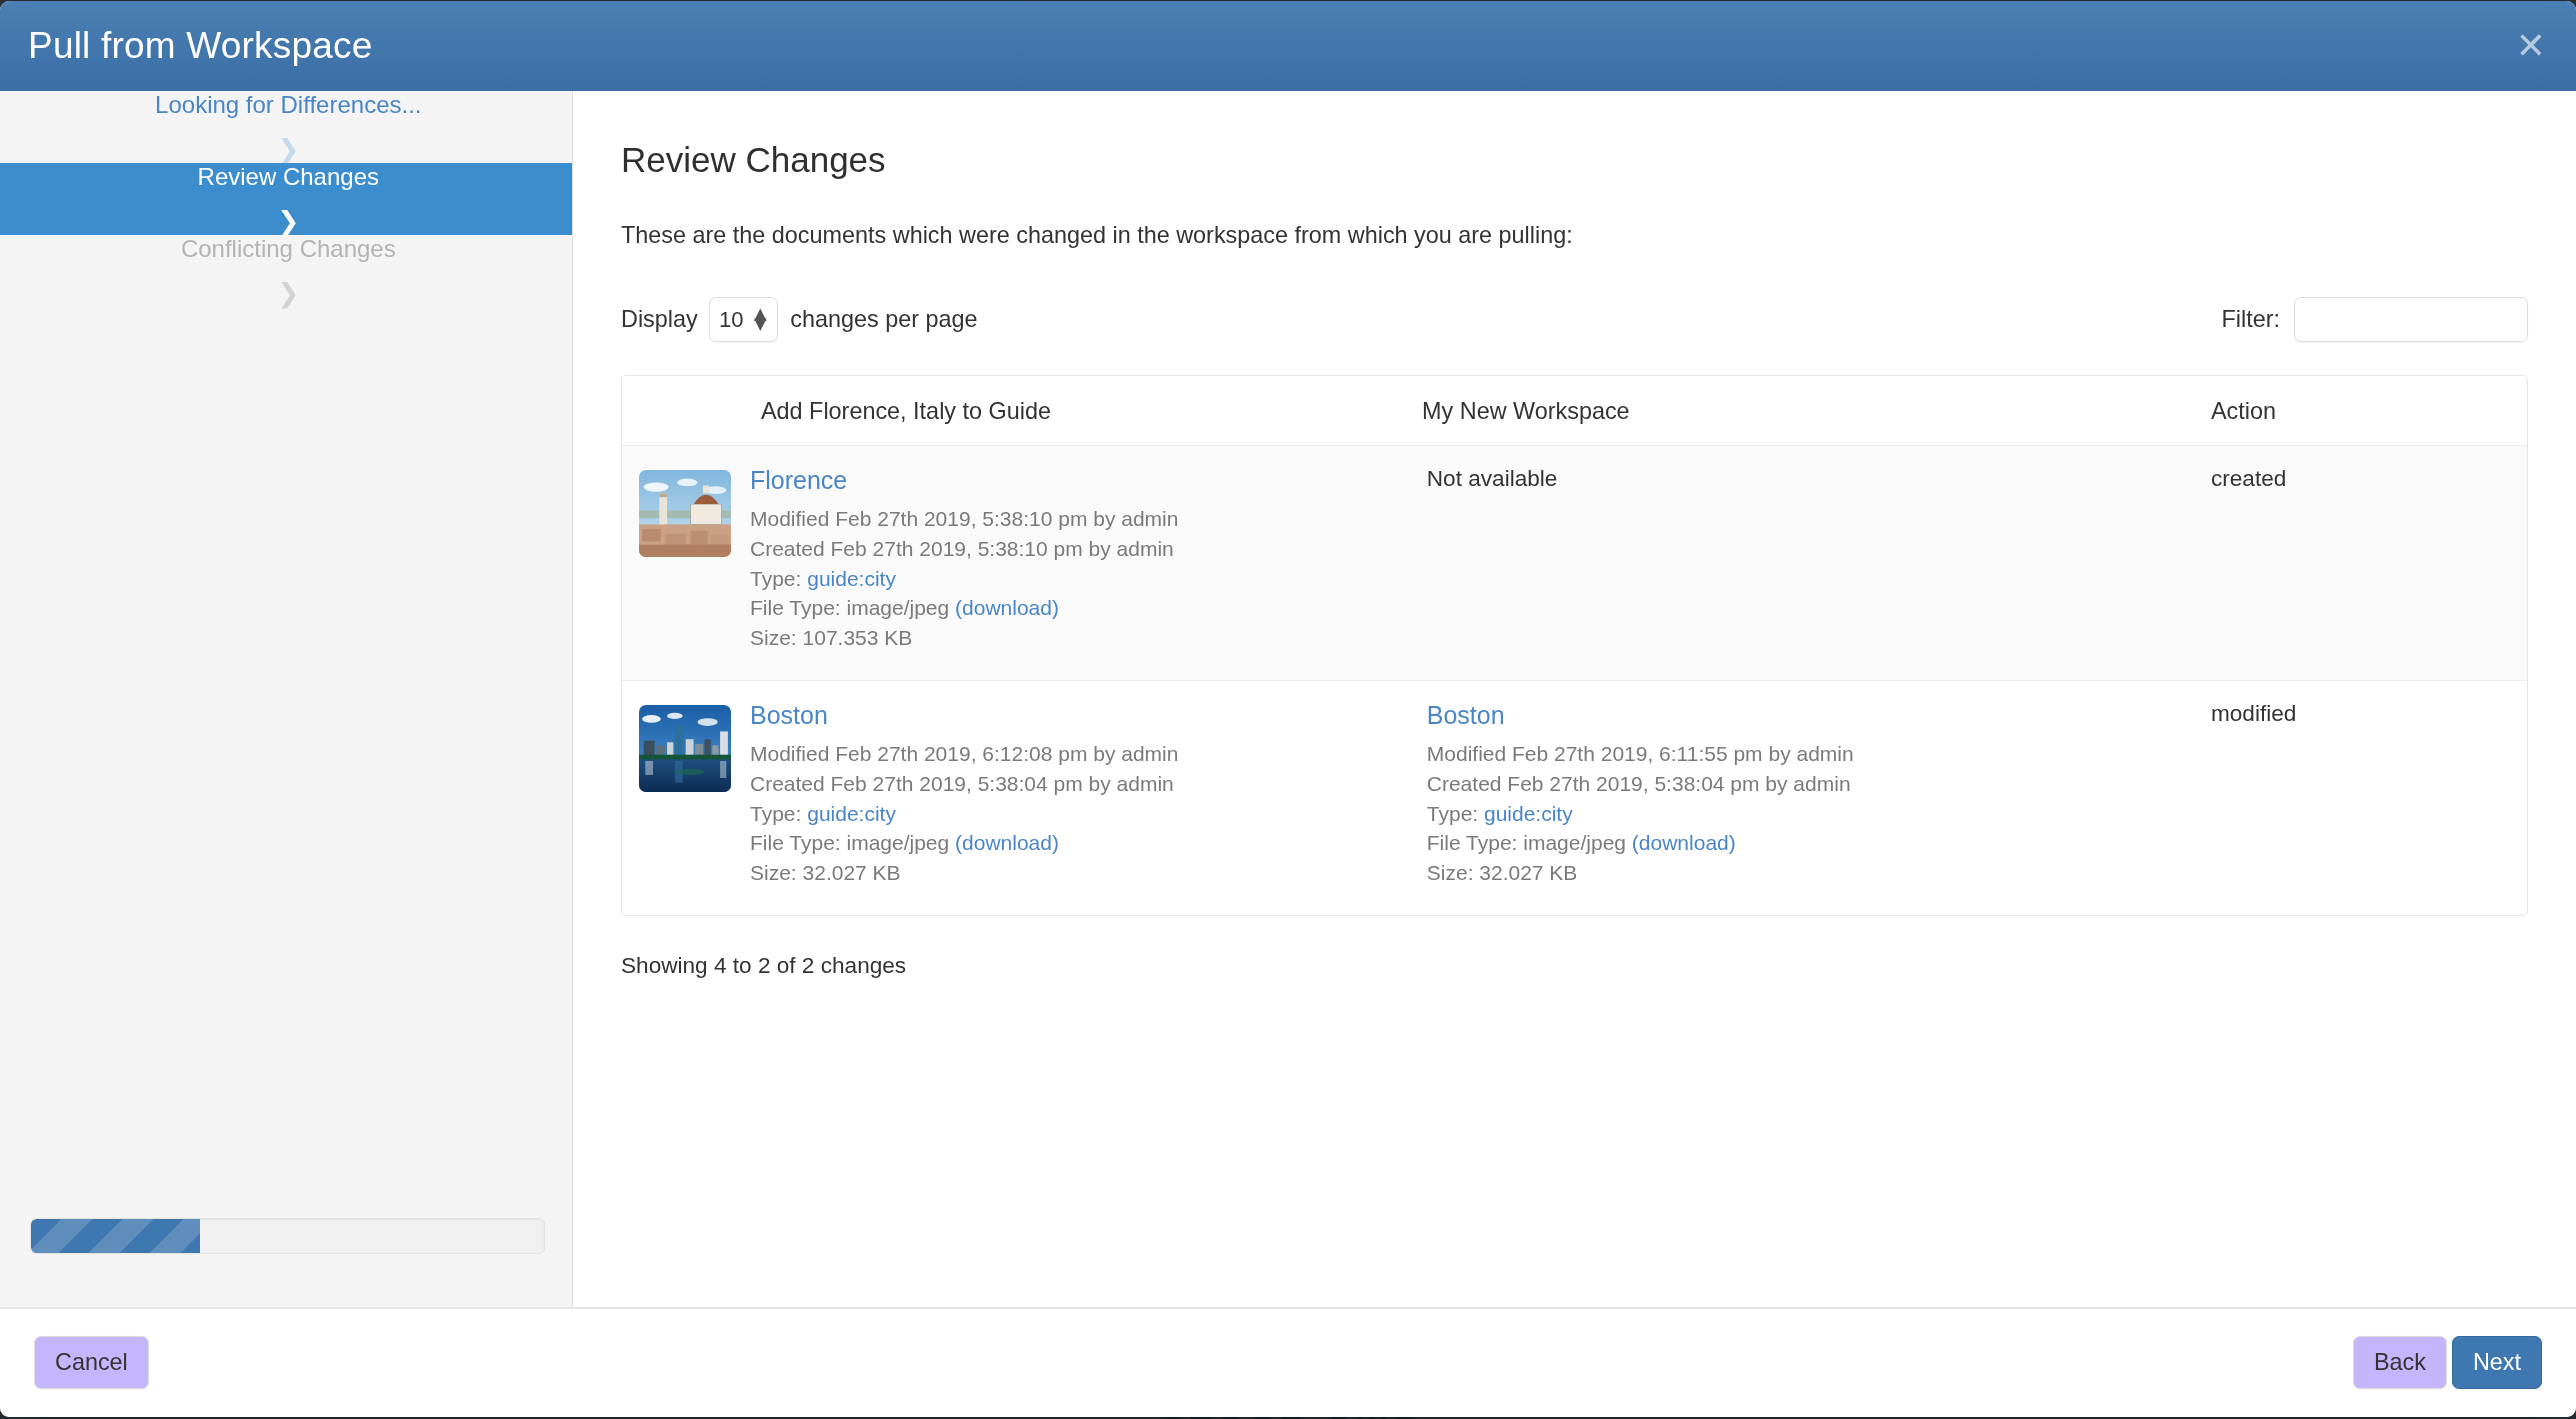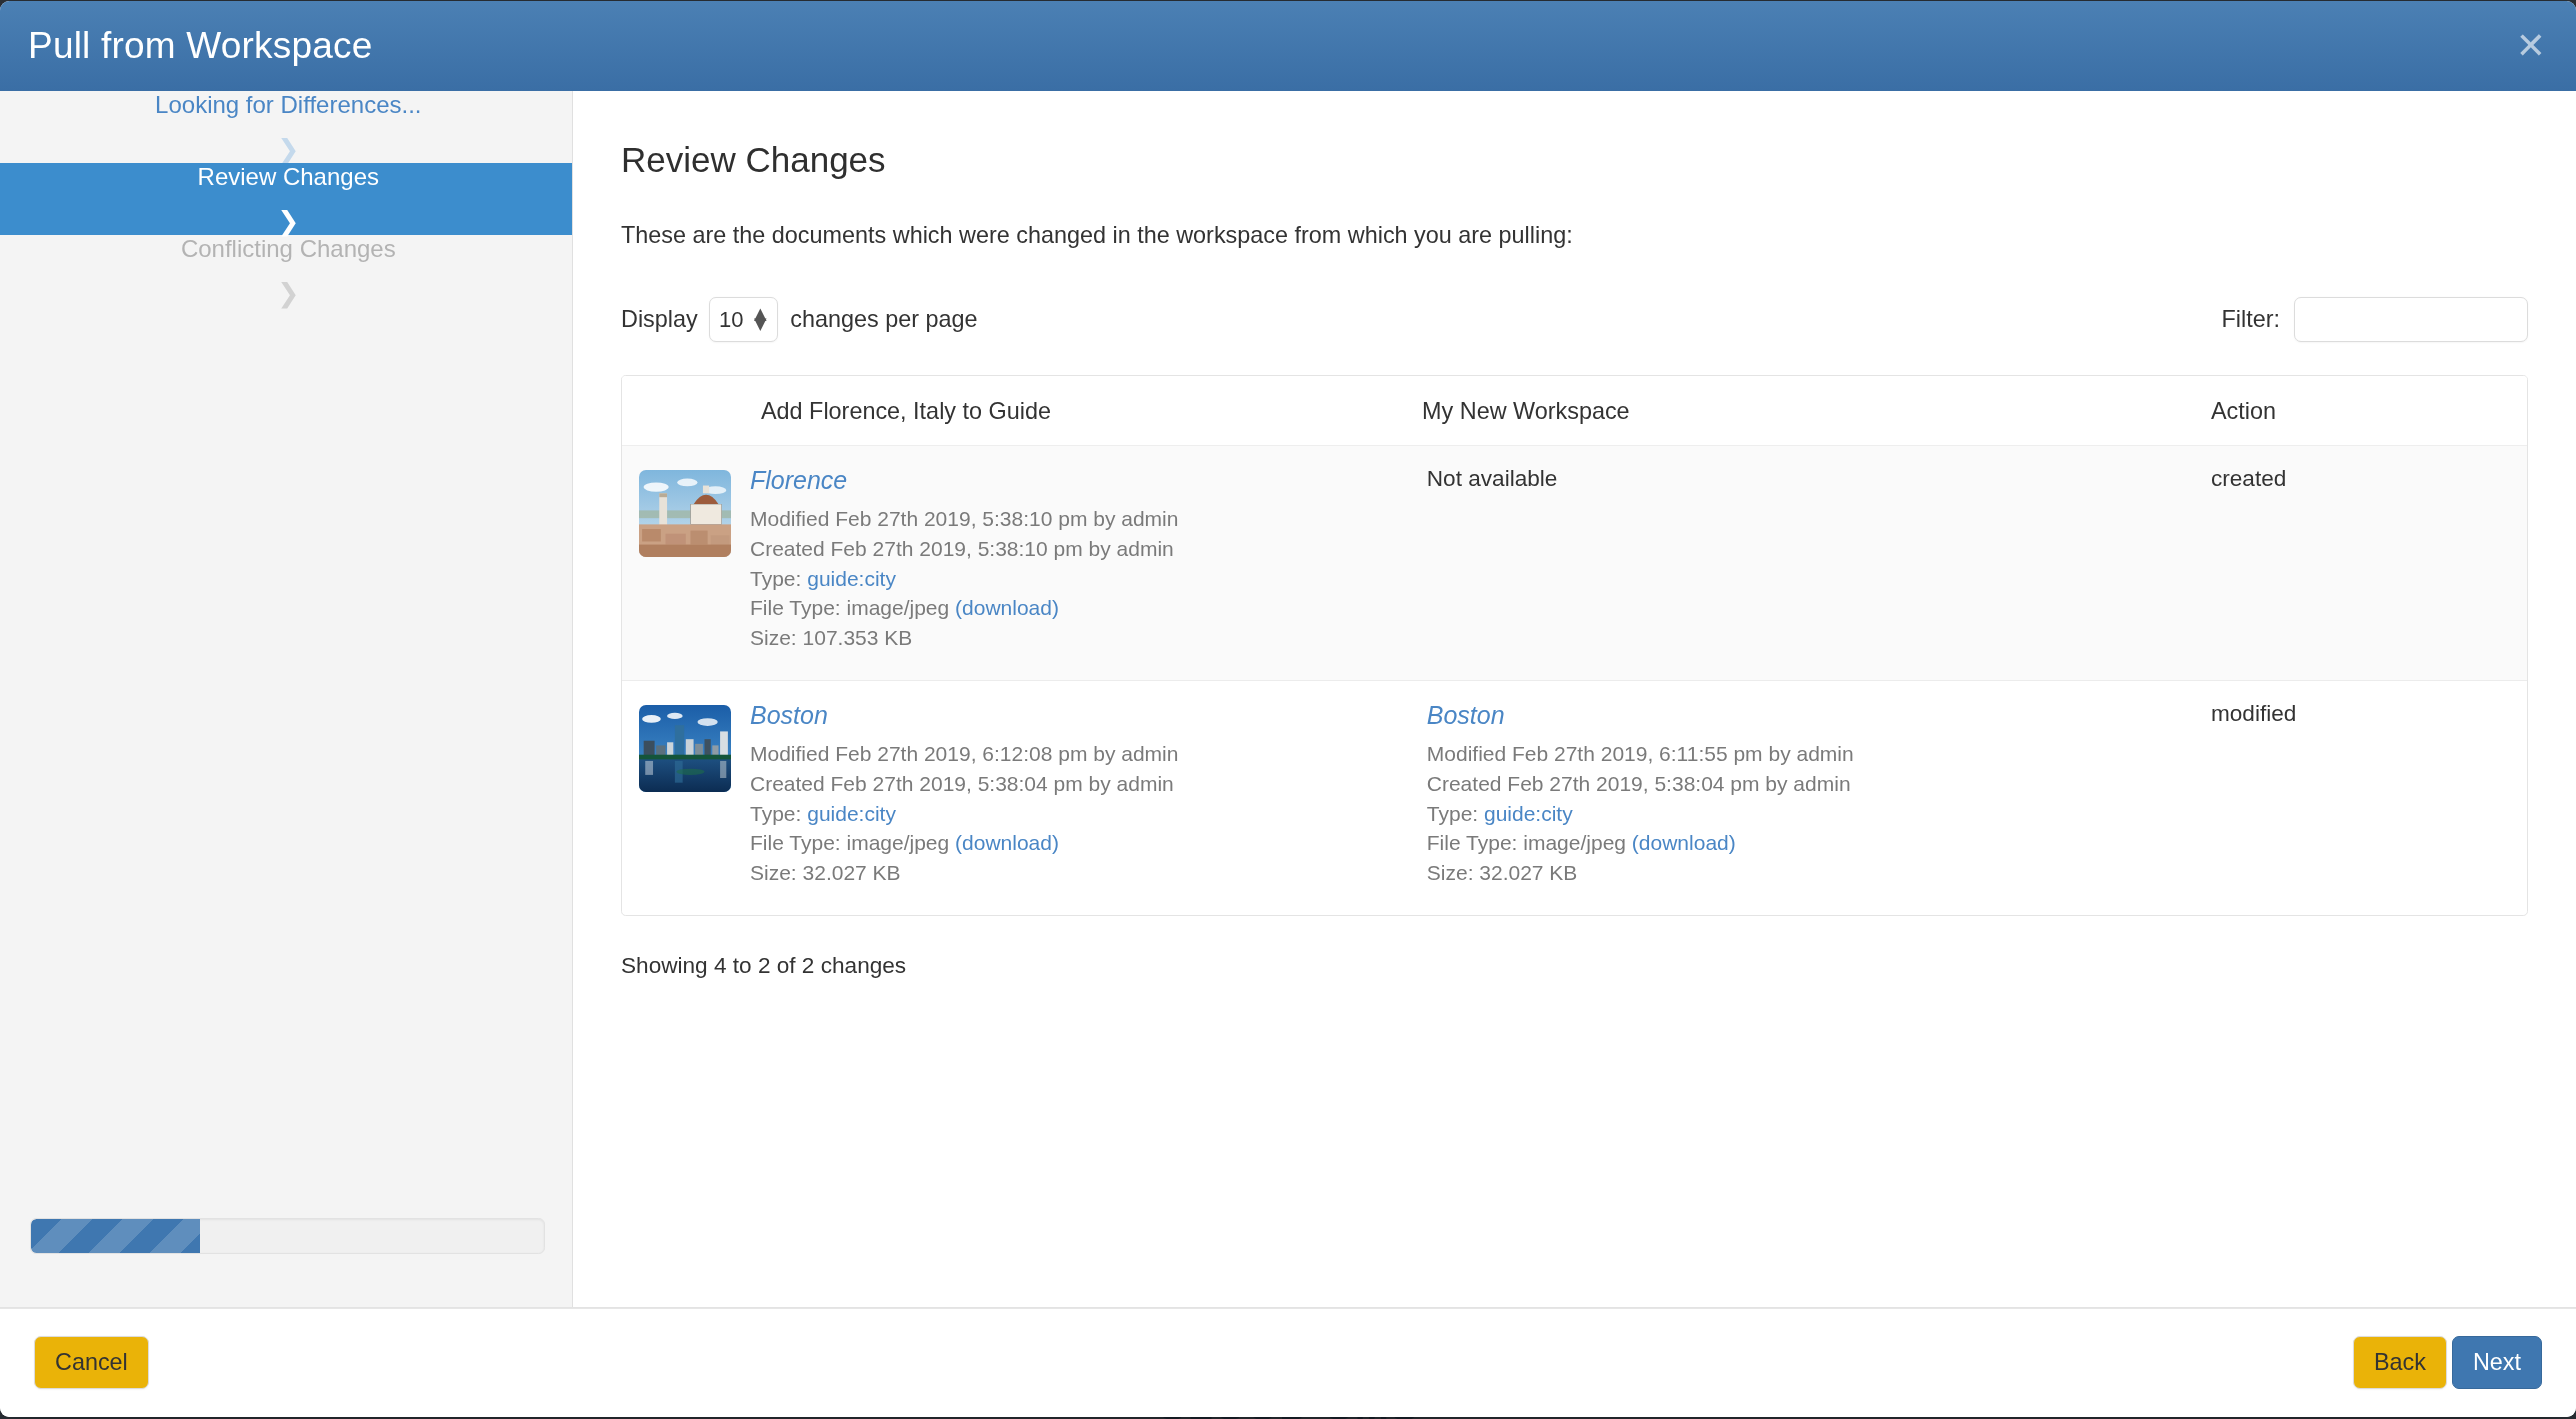--- a/index.html
+++ b/index.html
@@ -238,21 +238,20 @@
     overflow: hidden;
     margin-top: 4.7px;
   }
   .doc-info { flex: 1 1 auto; }
   .doc-title {
     font-size: 25px;
     color: #4a86c5;
     cursor: pointer;
     display: inline-block;
     margin-bottom: 9.4px;
-    font-style: italic;
   }
   .meta-line {
     font-size: 21px;
     color: #7a7a7a;
     line-height: 1.42;
     white-space: nowrap;
   }
   .meta-link { color: #4a86c5; cursor: pointer; }
   .ws-cell { padding-left: 4.7px; }
   .ws-plain { font-size: 22.6px; color: #333; }
@@ -276,21 +275,21 @@
     font-family: "Liberation Sans", sans-serif;
     font-size: 23.4px;
     border-radius: 7px;
     padding: 0 20px;
     height: 53px;
     cursor: pointer;
     line-height: 51px;
     display: inline-block;
   }
   .btn-default {
-    background: #eab308;
+    background: #c4b5fd;
     border: 0.8px solid #dcdcdc;
     color: #333333;
     box-shadow: 0 0.8px 1.6px rgba(0,0,0,.04);
   }
   .btn-primary {
     background: #3f77b0;
     border: 0.8px solid #37699b;
     color: #ffffff;
   }
   #footer-right { margin-left: auto; display: flex; gap: 5px; }

